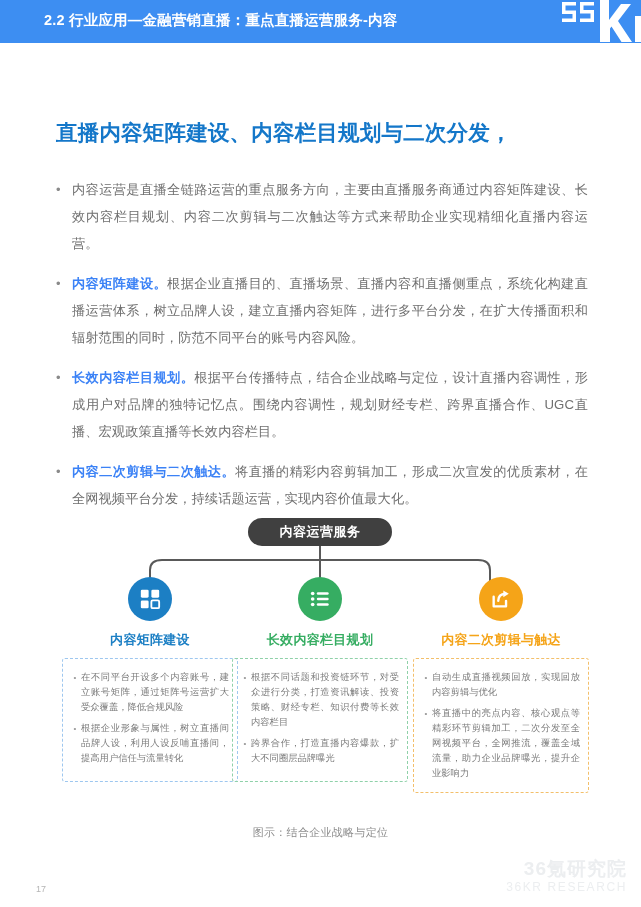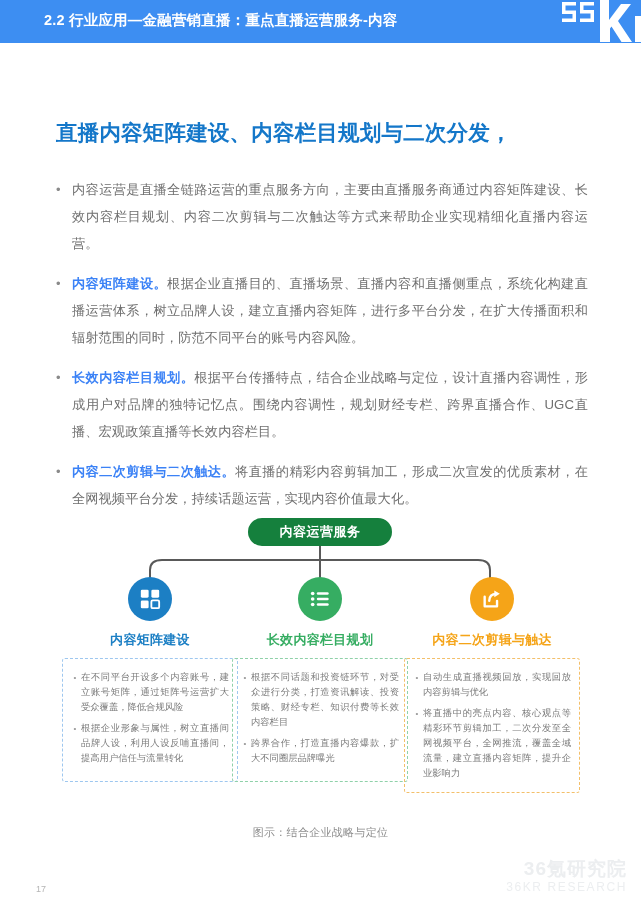--- a/index.html
+++ b/index.html
@@ -99,39 +99,39 @@
   .diagram-svg {
     position: absolute;
     top: 0; left: 0;
   }
   .root-node {
     position: absolute;
     top: 6px;
     left: 248px;
     width: 144px;
     height: 28px;
-    background: #15803d;
+    background: #404040;
     border-radius: 14px;
     color: #ffffff;
     font-size: 13px;
     font-weight: bold;
     display: flex;
     align-items: center;
     justify-content: center;
     letter-spacing: 0.5px;
   }
 
   .branch {
     position: absolute;
     top: 65px;
     width: 176px;
   }
   .branch-1 { left: 62px; }
   .branch-2 { left: 232px; }
-  .branch-3 { left: 404px; }
+  .branch-3 { left: 413px; }
 
   .icon-circle {
     width: 44px;
     height: 44px;
     border-radius: 50%;
     margin: 0 auto;
     display: flex;
     align-items: center;
     justify-content: center;
   }
@@ -324,21 +324,21 @@
     </div>
     <div class="branch-label" style="color:#f5a418">内容二次剪辑与触达</div>
     <div class="card card-3">
       <ul>
         <li>
           <span class="card-bullet">•</span>
           <span class="card-body">自动生成直播视频回放，实现回放内容剪辑与优化</span>
         </li>
         <li>
           <span class="card-bullet">•</span>
-          <span class="card-body">将直播中的亮点内容、核心观点等精彩环节剪辑加工，二次分发至全网视频平台，全网推流，覆盖全域流量，建立直播内容矩阵，提升企业影响力</span>
+          <span class="card-body">将直播中的亮点内容、核心观点等精彩环节剪辑加工，二次分发至全网视频平台，全网推流，覆盖全域流量，助力企业品牌曝光，提升企业影响力</span>
         </li>
       </ul>
     </div>
   </div>
 </div>
 
 <div class="caption">图示：结合企业战略与定位</div>
 
 <div class="page-number">17</div>
 <div class="watermark">

